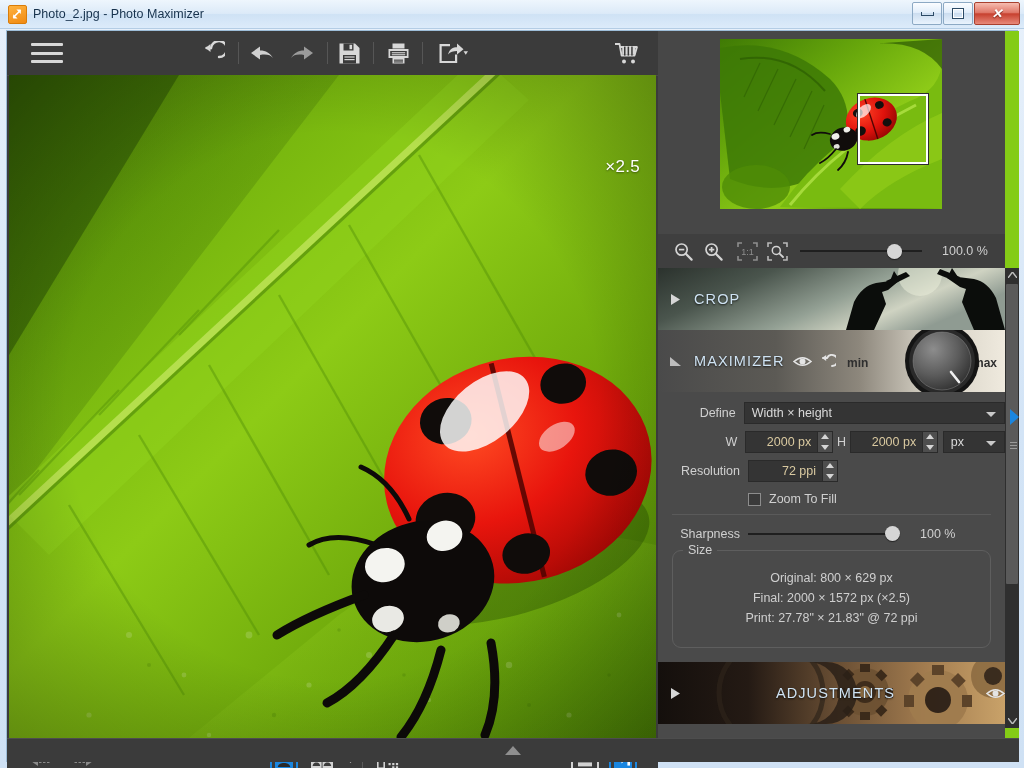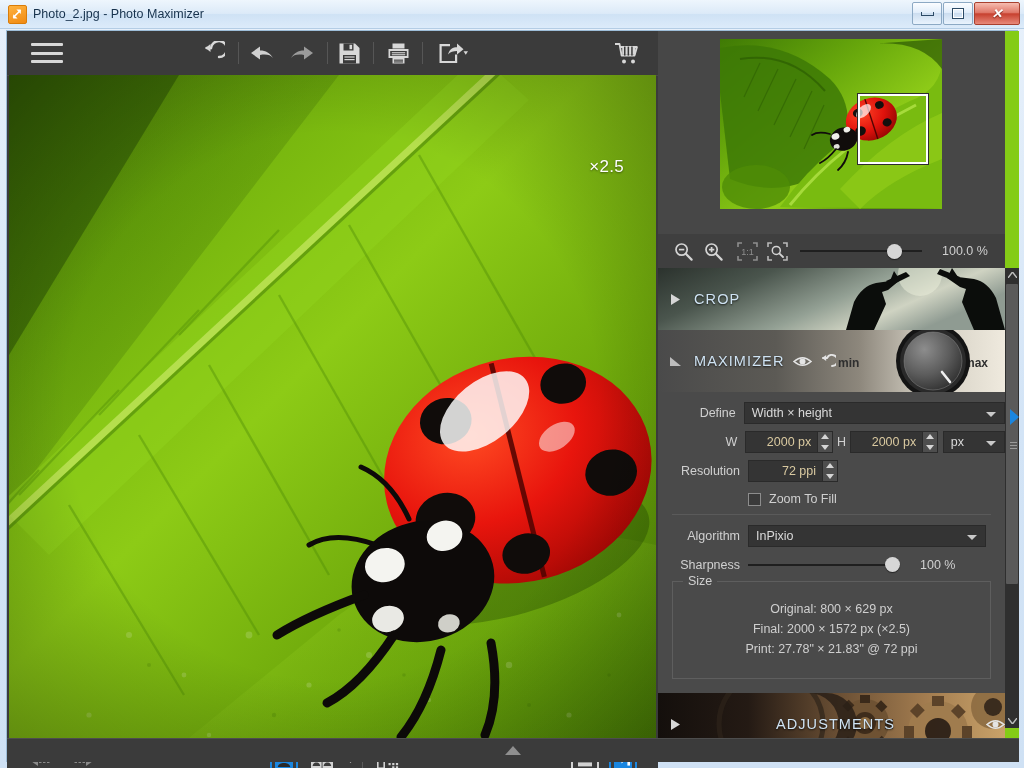--- a/index.html
+++ b/index.html
@@ -62,21 +62,21 @@
   .tb-sep{position:absolute;top:11px;width:1px;height:22px;background:#565656;}
   .hamburger{position:absolute;left:24px;top:12px;width:32px;height:20px;display:flex;flex-direction:column;justify-content:space-between;cursor:default;}
   .hamburger span{display:block;height:3px;background:#d8d8d8;border-radius:1px;}
 
   .canvas{
     position:absolute;left:2px;top:44px;width:647px;height:663px;overflow:hidden;
     background:#6aa80a;
   }
   .canvas .leafbg{position:absolute;inset:0;}
   .zoomlabel{
-    position:absolute;right:32px;top:82px;color:#ffffff;font-size:17px;
+    position:absolute;right:16px;top:82px;color:#ffffff;font-size:17px;
     text-shadow:0 1px 2px rgba(0,0,0,.45);letter-spacing:.3px;
   }
   .bottombar{
     position:absolute;left:0;top:707px;width:651px;height:40px;background:#3b3b3b;
     border-top:1px solid #4a4a4a;
   }
   .bb-item{position:absolute;top:0;height:40px;display:flex;align-items:center;justify-content:center;cursor:default;}
   .bb-sep{position:absolute;top:9px;width:1px;height:22px;background:#5a5a5a;}
   .iconbox{
     width:28px;height:28px;display:flex;align-items:center;justify-content:center;box-sizing:border-box;
@@ -117,21 +117,21 @@
     text-shadow:0 1px 2px rgba(0,0,0,.75);
   }
   .sec-header .eye{margin-left:9px;display:flex;align-items:center;}
   .sec-header .reset{margin-left:7px;display:flex;align-items:center;}
 
   #crop-header{background:linear-gradient(100deg,#2e3630 0%,#46514a 26%,#7e8c84 58%,#c3c9b9 80%,#8f9c93 100%);}
   #crop-header .cropart{position:absolute;inset:0;}
   #maximizer-header{background:linear-gradient(90deg,#4a4a4a 0%,#5c5a55 34%,#8d877c 58%,#cfcabe 76%,#efeade 100%);}
   #adjustments-header{background:linear-gradient(90deg,#1a1411 0%,#241a15 26%,#5c4530 48%,#8d6b44 70%,#c09a67 100%);justify-content:space-between;}
 
-  .knobwrap{position:absolute;right:19px;top:-8px;width:100px;height:78px;}
+  .knobwrap{position:absolute;right:10px;top:-8px;width:100px;height:78px;}
   .knob-min{position:absolute;left:-48px;top:34px;color:#2f2f2f;font-size:12px;font-weight:bold;}
   .knob-max{position:absolute;right:-2px;top:34px;color:#2f2f2f;font-size:12px;font-weight:bold;}
 
   .sec-body{background:#4a4a4a;padding:10px 0 6px 0;}
   .row{display:flex;align-items:center;margin-bottom:7px;}
   .lbl{color:#d0d0d0;font-size:12.5px;text-align:right;}
   .select{
     position:relative;background:#343434;border:1px solid #2a2a2a;height:22px;
     display:flex;align-items:center;color:#d9d9d9;font-size:12.5px;padding-left:7px;box-sizing:border-box;cursor:default;
   }
@@ -145,21 +145,21 @@
   .spin{width:15px;height:22px;background:#4e4e4e;border:1px solid #2a2a2a;border-left:none;
     display:flex;flex-direction:column;justify-content:space-between;align-items:center;padding:2px 0;box-sizing:border-box;cursor:default;}
   .spin .up{width:0;height:0;border-left:4px solid transparent;border-right:4px solid transparent;border-bottom:5px solid #d5d5d5;}
   .spin .dn{width:0;height:0;border-left:4px solid transparent;border-right:4px solid transparent;border-top:5px solid #d5d5d5;}
   .cb{width:13px;height:13px;background:#3a3a3a;border:1px solid #8d8d8d;box-sizing:border-box;cursor:default;}
   .divider{height:1px;background:#5a5a5a;margin:8px 14px 10px 14px;}
   .sharpslider{position:relative;width:152px;height:18px;}
   .sharpslider .track{position:absolute;left:0;top:8px;width:152px;height:2px;background:#1f1f1f;}
   .sharpslider .knob{position:absolute;left:137px;top:1px;width:15px;height:15px;border-radius:50%;background:#d6d6d6;box-shadow:0 1px 1px rgba(0,0,0,.5);}
   .sizebox{
-    margin:6px 14px 0 14px;border:1px solid #5e5e5e;border-radius:0;padding:14px 0 16px 0;position:relative;
+    margin:6px 14px 0 14px;border:1px solid #5e5e5e;border-radius:9px;padding:14px 0 16px 0;position:relative;
   }
   .sizebox .legend{
     position:absolute;top:-8px;left:10px;background:#4a4a4a;padding:0 5px;color:#d0d0d0;font-size:12.5px;
   }
   .sizeline{color:#cfcfcf;font-size:12.5px;text-align:center;margin:6px 0;}
 
   
   .vscroll{position:absolute;right:0;top:237px;width:14px;height:460px;background:#2f2f2f;}
   .vscroll .up,.vscroll .dn{width:14px;height:14px;display:flex;align-items:center;justify-content:center;cursor:default;}
   .vscroll .thumb{position:absolute;left:1px;top:16px;width:12px;height:300px;background:#5a5a5a;border-radius:1px;cursor:default;}
@@ -715,27 +715,20 @@
           </div>
 
           <div class="row" style="margin-top:10px">
             <div style="width:90px"></div>
             <div class="cb"></div>
             <div class="lbl" style="margin-left:8px;text-align:left">Zoom To Fill</div>
           </div>
 
           <div class="divider"></div>
 
-          <div class="row">
-            <div class="lbl" style="width:82px;margin-right:8px">Algorithm</div>
-            <div class="select" style="width:238px">
-              <span>InPixio</span>
-              <span class="caret"></span>
-            </div>
-          </div>
 
           <div class="row" style="margin-top:9px">
             <div class="lbl" style="width:82px;margin-right:8px">Sharpness</div>
             <div class="sharpslider">
               <div class="track"></div>
               <div class="knob"></div>
             </div>
             <div class="lbl" style="margin-left:20px;text-align:left">100 %</div>
           </div>
 

